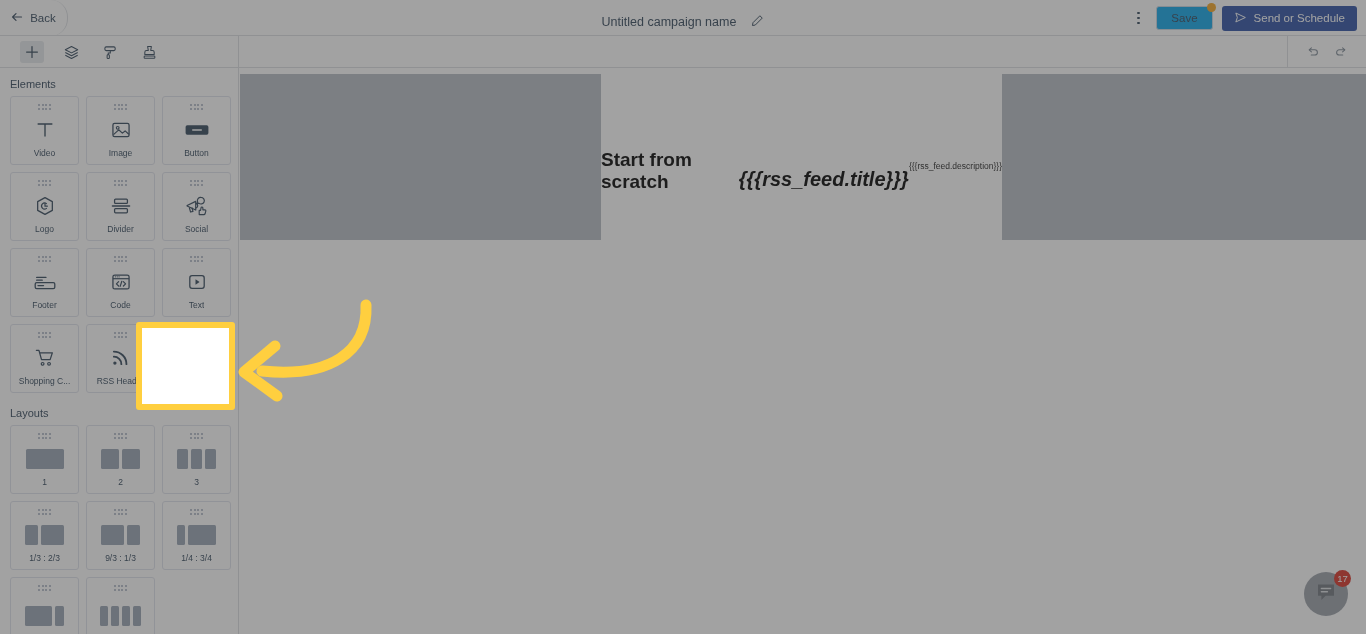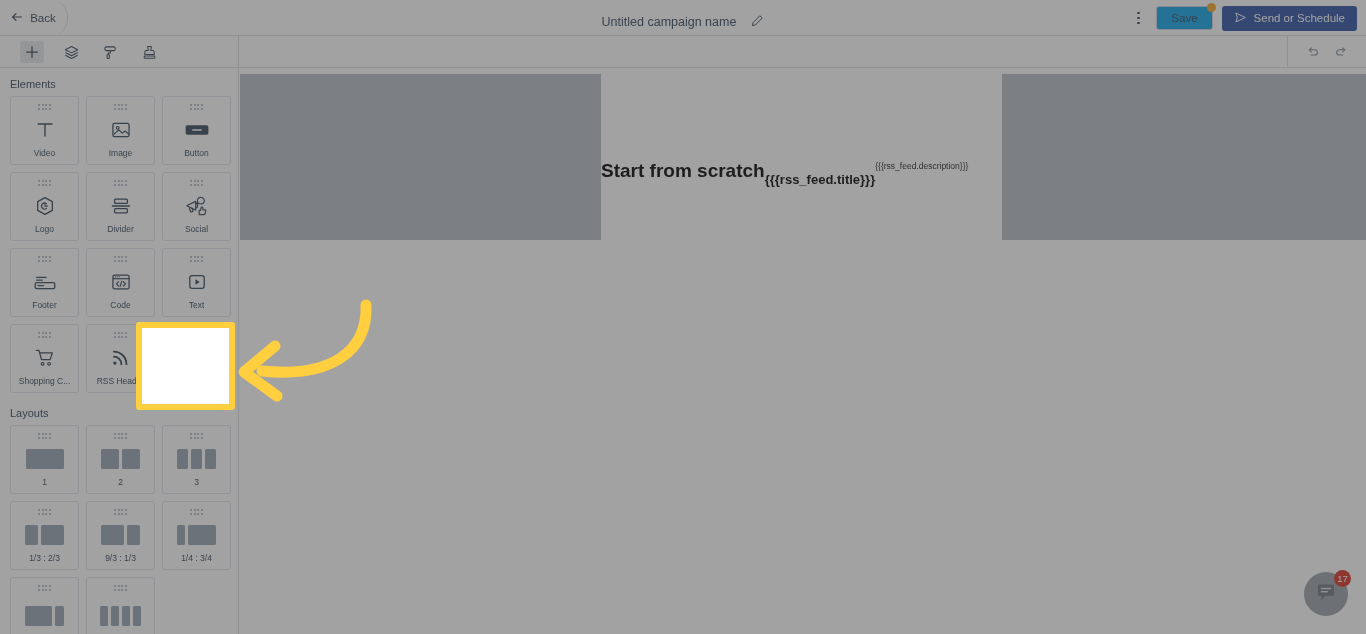--- a/index.html
+++ b/index.html
@@ -215,22 +215,23 @@
   .center-col {
     position: absolute; left: 361px; top: 6px;
     width: 401px; height: 166px;
     display: flex; align-items: center;
   }
   .scratch-title {
     font-size: 19px; font-weight: bold; color: #000000;
     margin-top: 28px;
   }
   .feed-title {
-    font-size: 13px; font-weight: bold; color: #000000;
+    font-size: 20px; font-weight: bold; color: #000000;
     margin-top: 44px;
+    font-style: italic;
   }
   .feed-desc {
     font-size: 8.5px; color: #222222;
     margin-top: 17px;
   }
 
   
   .chat {
     position: absolute; right: 18px; bottom: 18px;
     width: 44px; height: 44px;

